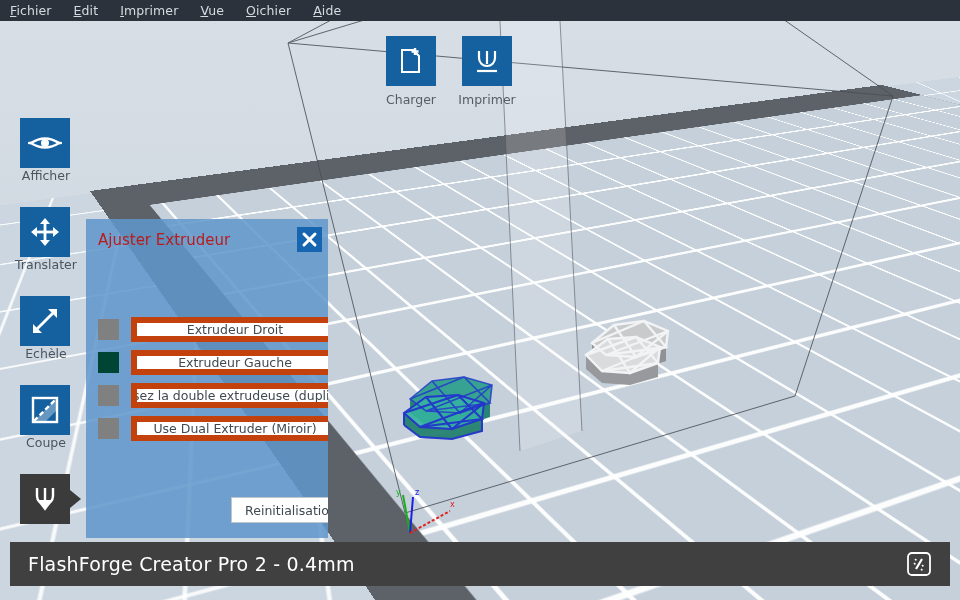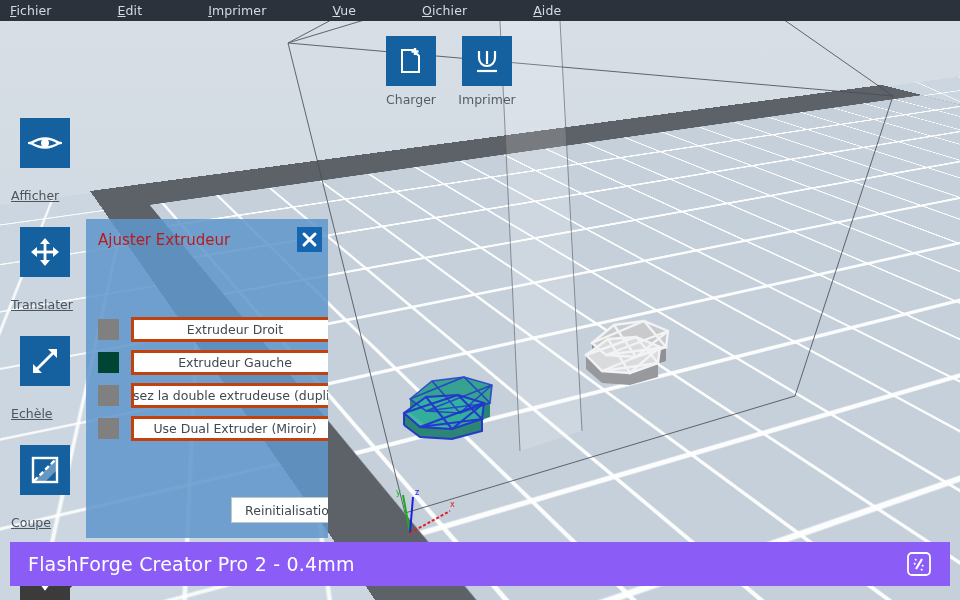--- a/index.html
+++ b/index.html
@@ -5,21 +5,21 @@
   html,body{margin:0;padding:0;}
   body{
     width:960px;height:600px;overflow:hidden;position:relative;
     font-family:"DejaVu Sans","Liberation Sans",sans-serif;
     background:#d4dce4;
   }
   
   #menubar{
     position:absolute;left:0;top:0;width:960px;height:21px;
     background:#2b323c;display:flex;align-items:center;
-    padding-left:10px;box-sizing:border-box;z-index:60;gap:44px;
+    padding-left:10px;box-sizing:border-box;z-index:60;
   }
   .menu-item{
     color:#d7dbe0;font-size:12.5px;margin-right:22px;cursor:default;
     letter-spacing:.1px;
   }
   .menu-item u{text-decoration:underline;}
   
   #viewport{
     position:absolute;left:0;top:21px;width:960px;height:579px;
     overflow:hidden;background:#d4dce4;
@@ -87,57 +87,57 @@
     align-items:center;justify-content:center;
   }
   .ltool.active .tile{background:#3b3b3b;}
   .ltool .caret{
     display:none;position:absolute;left:50px;top:16px;
     width:0;height:0;border-top:9px solid transparent;
     border-bottom:9px solid transparent;border-left:11px solid #3b3b3b;
   }
   .ltool.active .caret{display:block;}
   .ltool .llabel{
-    margin-top:20px;text-align:left;font-size:12.5px;color:#4c555d;
-    white-space:nowrap;width:70px;margin-left:-9px;text-decoration:underline;
+    margin-top:0;text-align:center;font-size:12.5px;color:#4c555d;
+    white-space:nowrap;width:70px;margin-left:-9px;
   }
   
   #panel{
     position:absolute;left:86px;top:219px;width:242px;height:319px;
     background:rgba(96,150,203,.86);z-index:50;overflow:hidden;
   }
   #panel-title{
     position:absolute;left:12px;top:12px;font-size:15px;color:#b91c1c;
   }
   #panel-close{
     position:absolute;right:6px;top:8px;width:25px;height:25px;
     background:#1565b0;display:flex;align-items:center;justify-content:center;
     cursor:pointer;
   }
   #rows{position:absolute;left:12px;top:98px;width:320px;}
   .prow{display:flex;align-items:center;height:25px;margin-bottom:8px;}
   .swatch{width:21px;height:21px;flex:none;}
   .pbtn{
     margin-left:12px;width:208px;height:25px;background:#ffffff;
-    border:3px solid #c2410c;box-sizing:border-box;
+    border:6px solid #c2410c;box-sizing:border-box;
     display:flex;align-items:center;justify-content:center;
     font-size:12.5px;color:#3f4950;white-space:nowrap;overflow:hidden;
     cursor:pointer;
     text-align:right;
   }
   #reset-btn{
     position:absolute;left:145px;top:278px;width:120px;height:26px;
     background:#ffffff;border:1px solid #bfc6cc;box-sizing:border-box;
     display:flex;align-items:center;justify-content:center;
     font-size:12.5px;color:#3f4950;cursor:pointer;white-space:nowrap;
   }
   
   #statusbar{
     position:absolute;left:10px;bottom:14px;width:940px;height:44px;
-    background:#8b5cf6;display:flex;align-items:center;z-index:55;
+    background:#404040;display:flex;align-items:center;z-index:55;
   }
   #status-text{
     color:#ffffff;font-size:19px;margin-left:18px;letter-spacing:.2px;
   }
   #status-action{
     margin-left:auto;margin-right:16px;width:30px;height:30px;
     display:flex;align-items:center;justify-content:center;cursor:pointer;
   }
 </style>
 </head>

